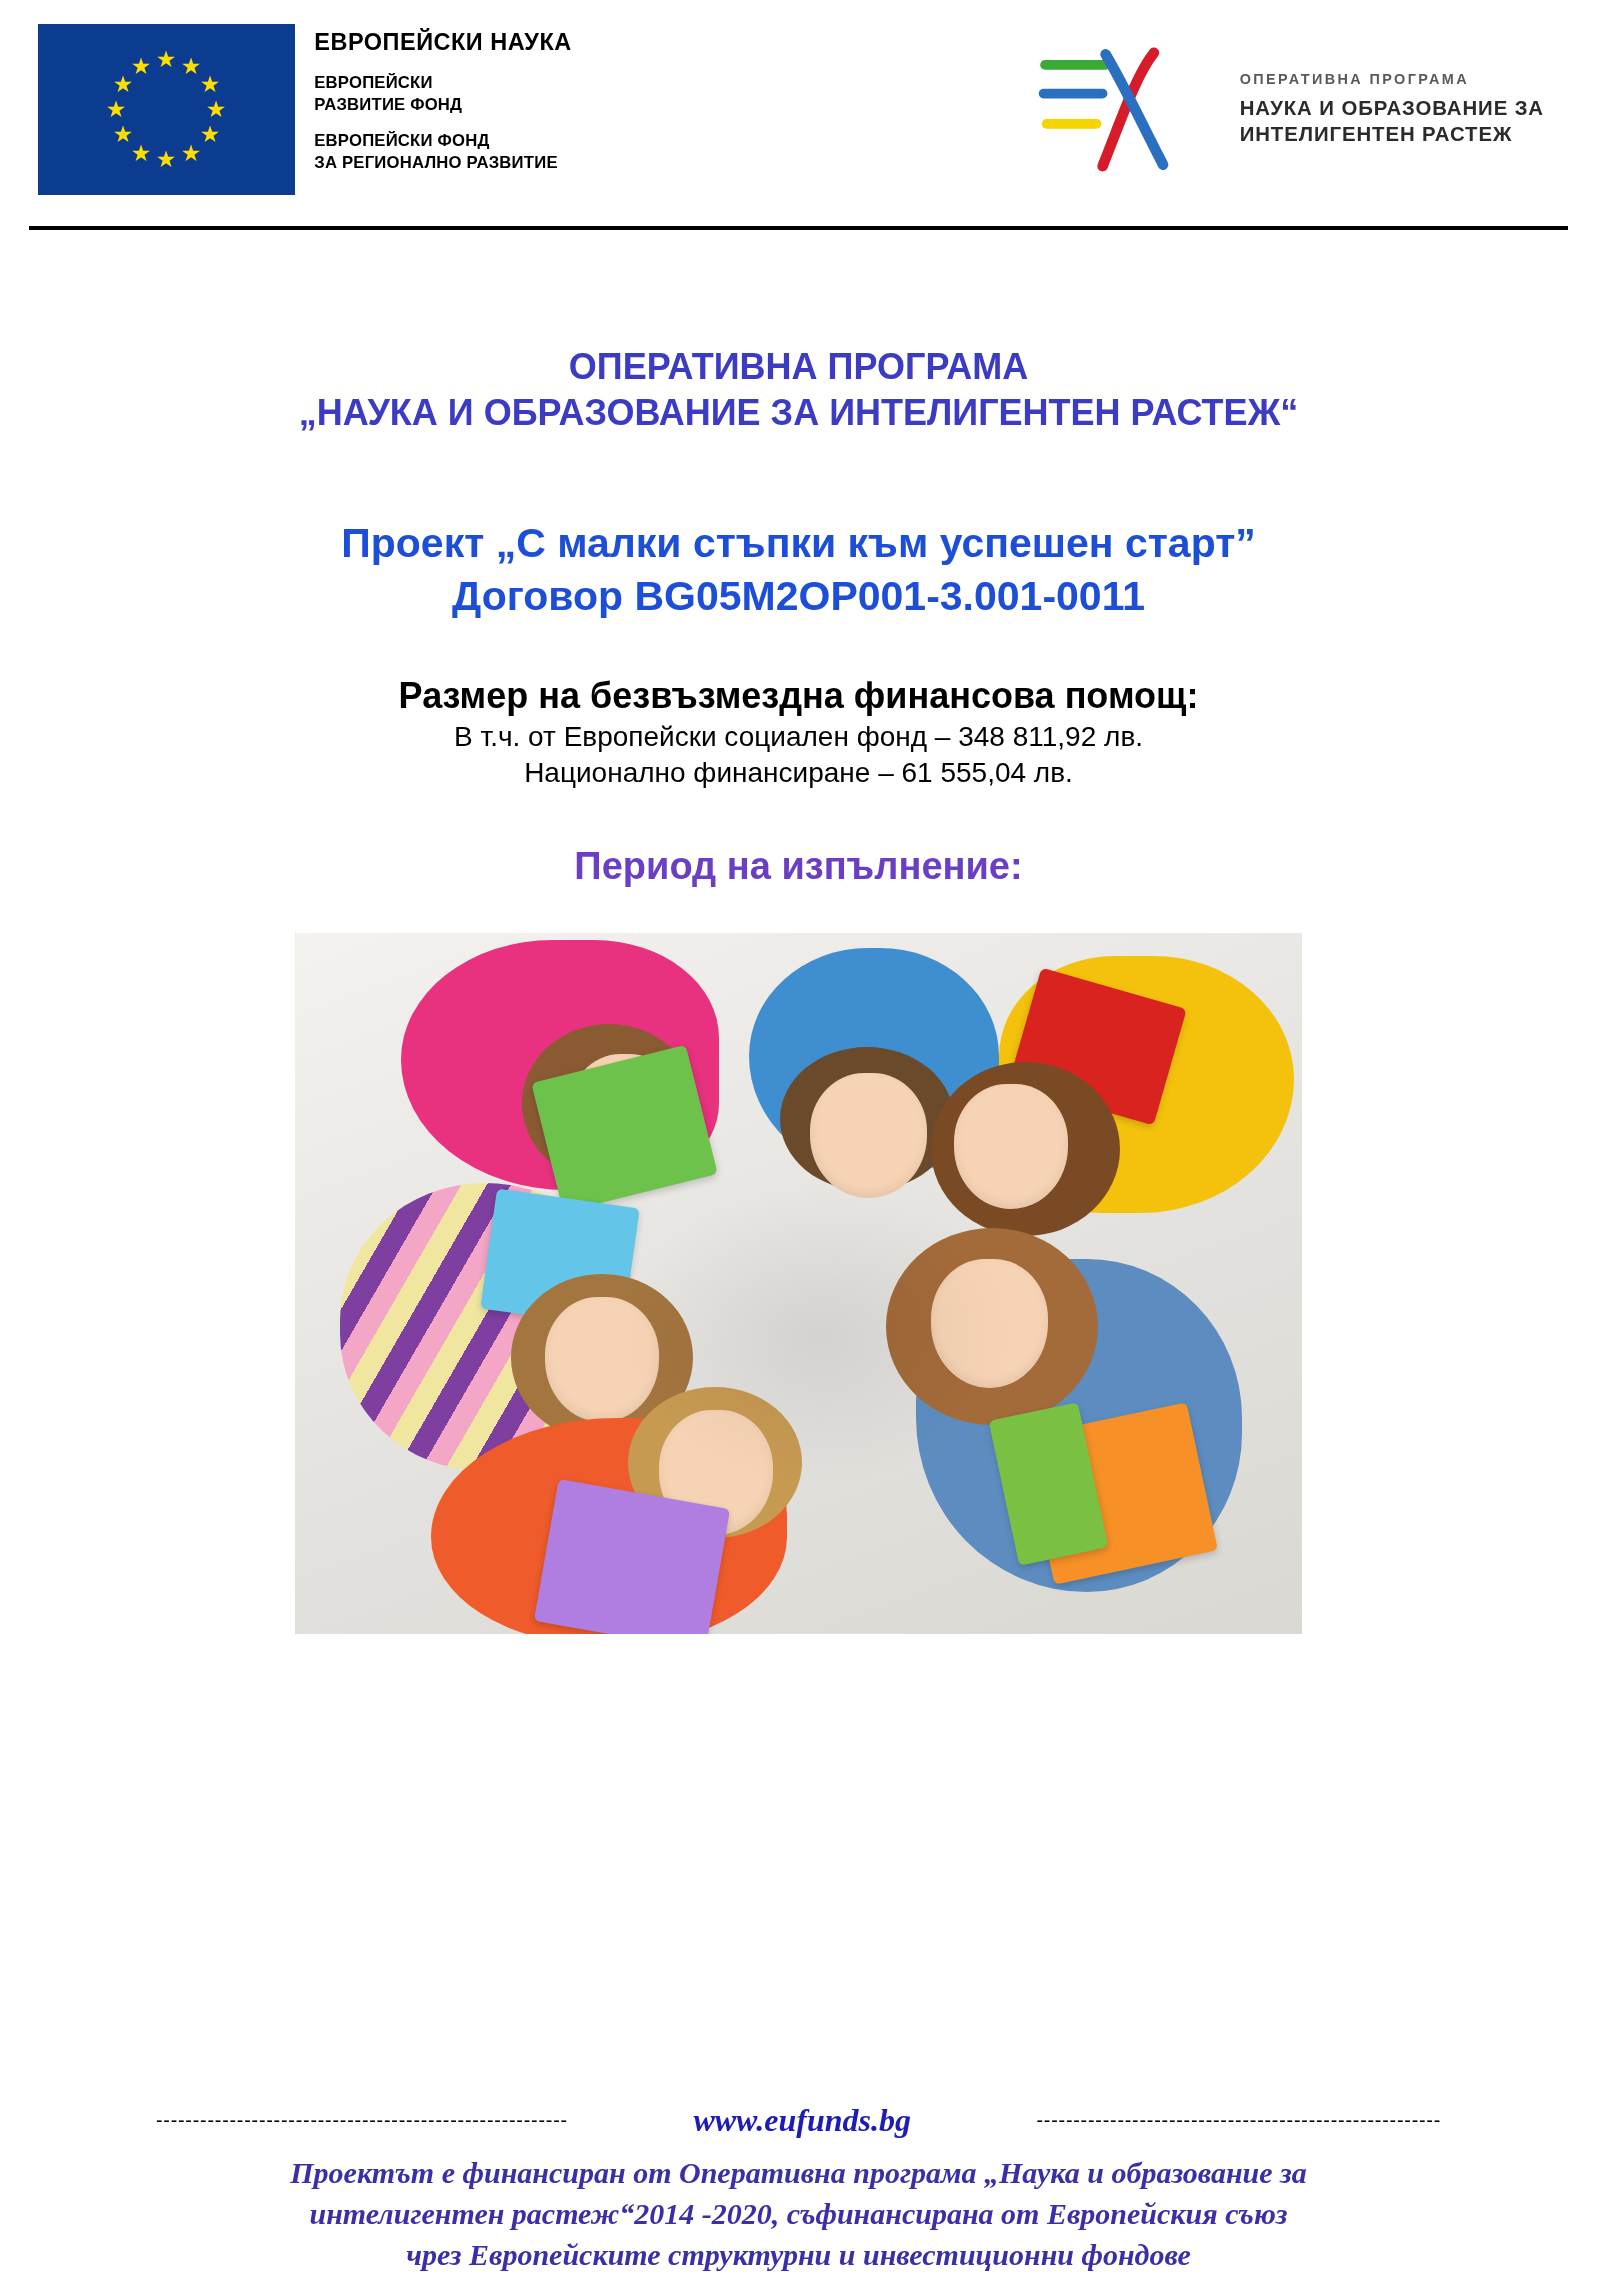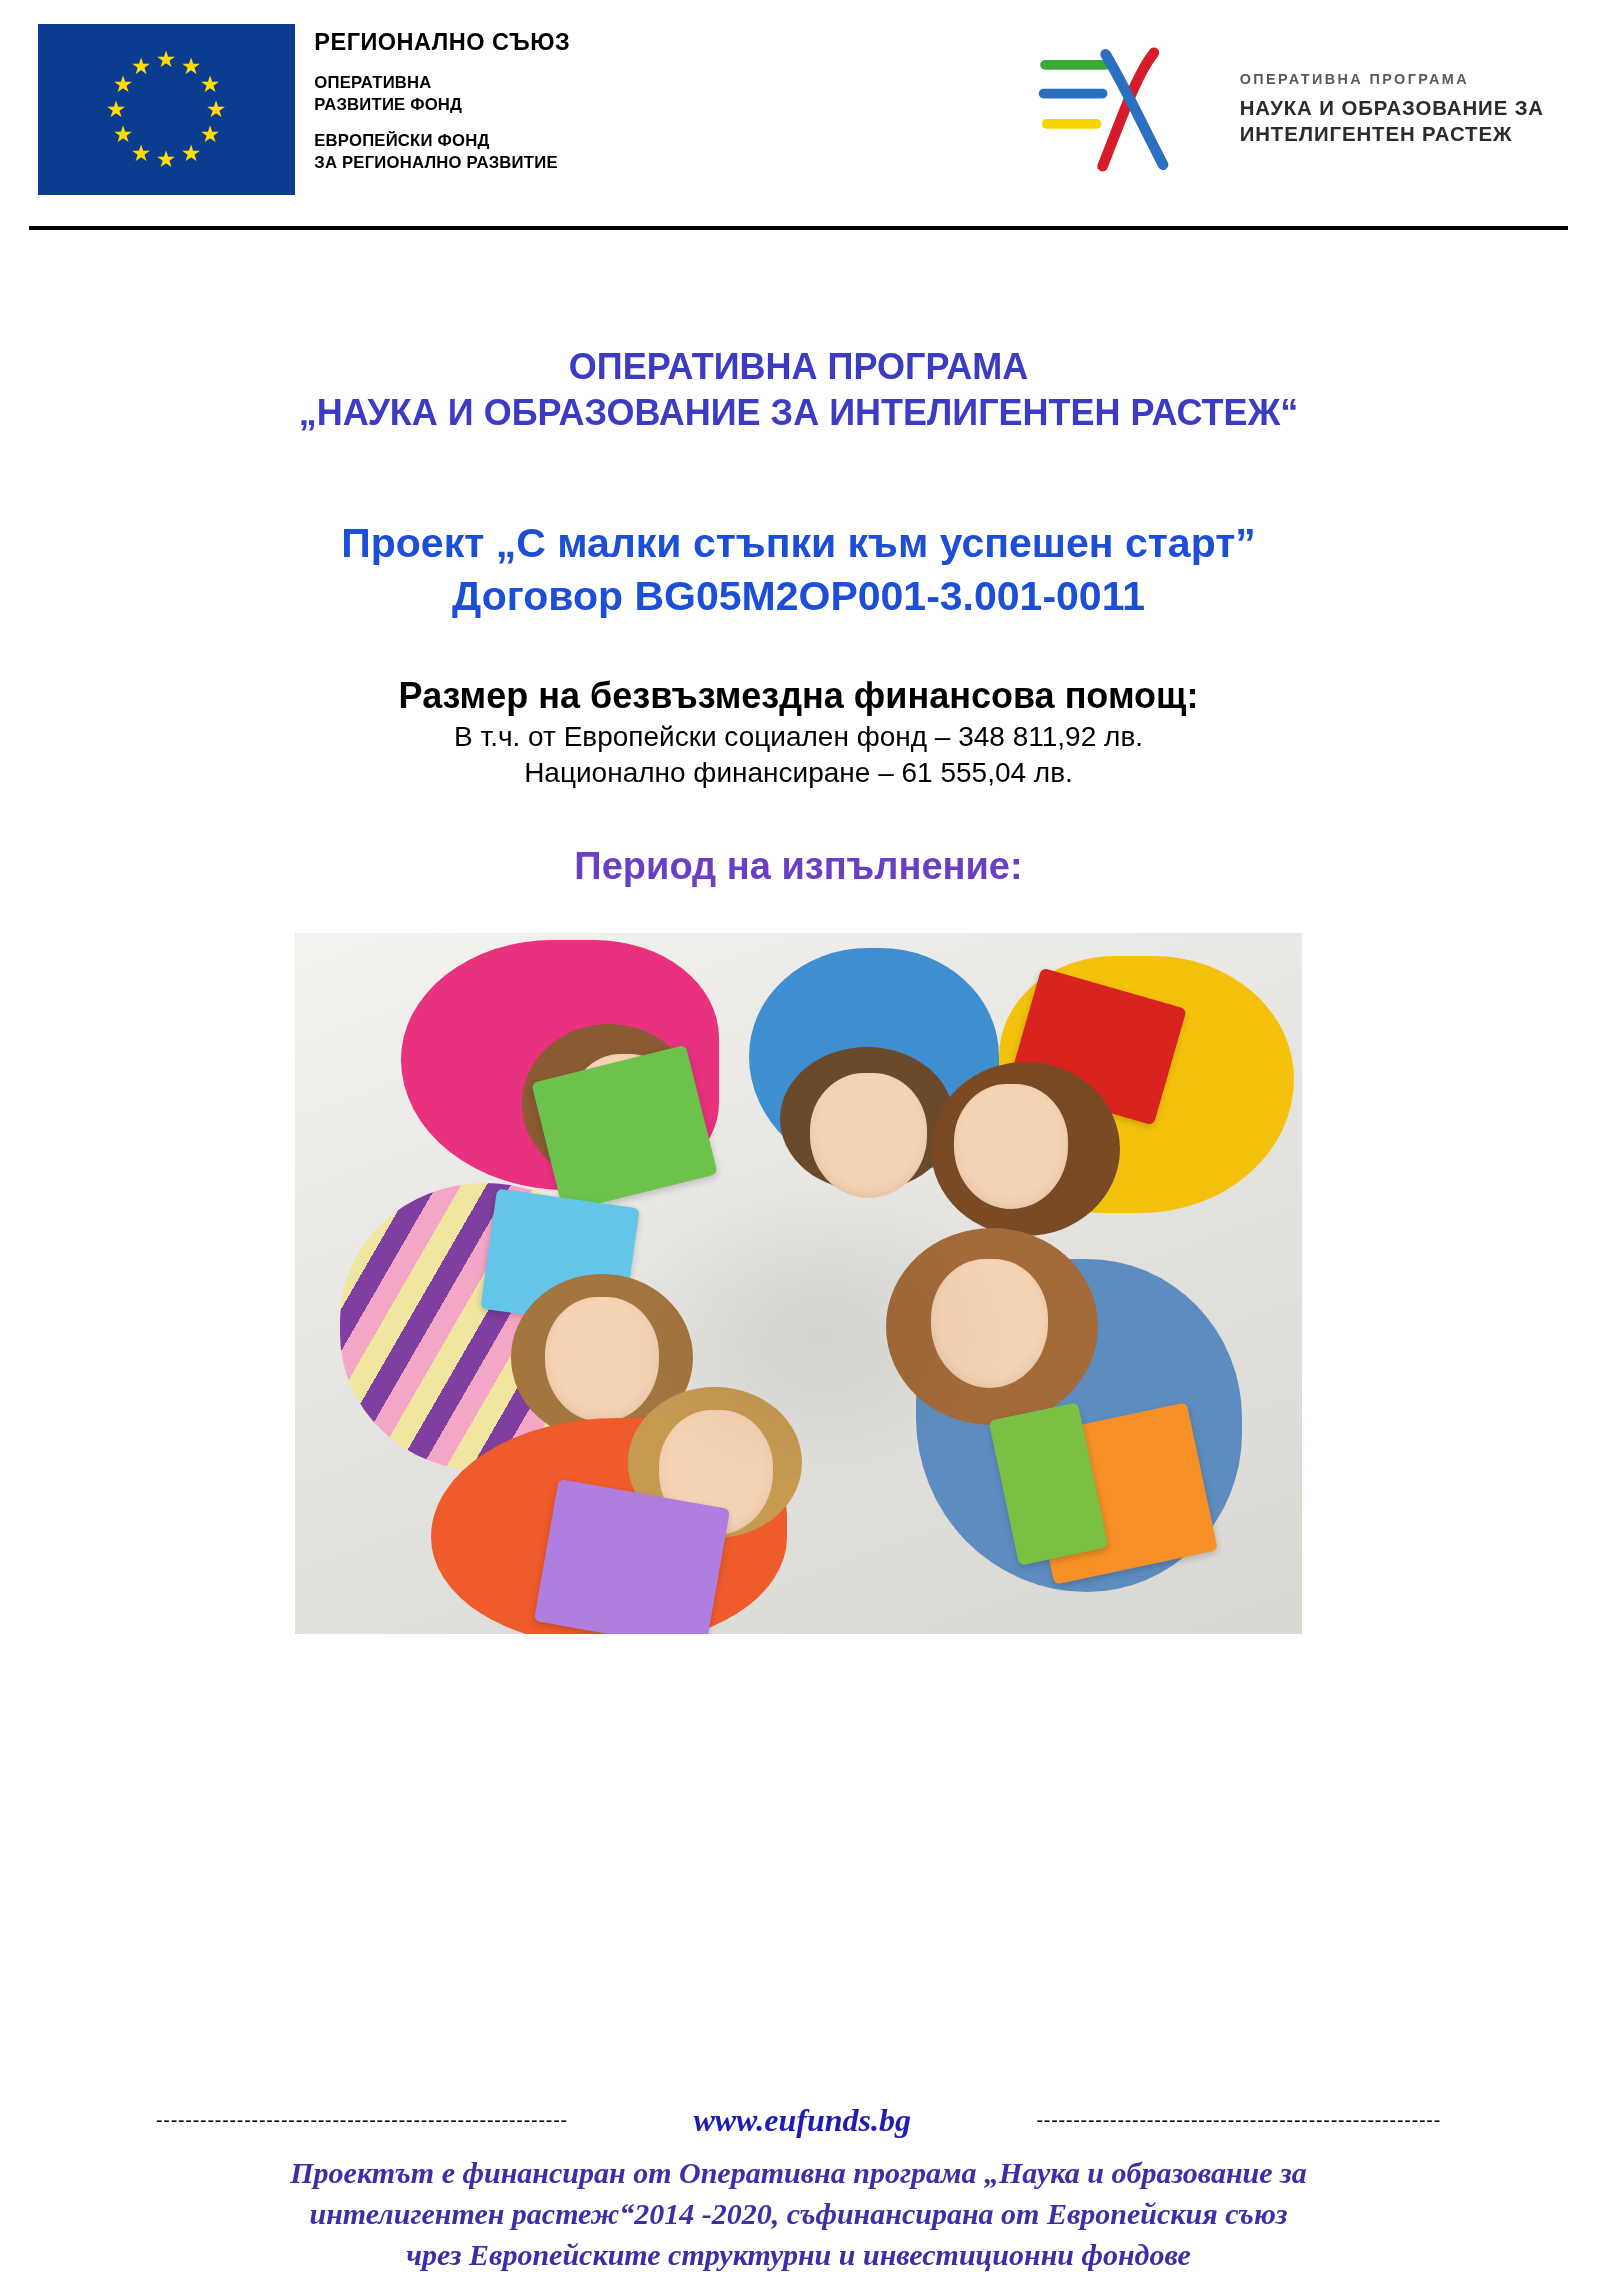--- a/index.html
+++ b/index.html
@@ -250,23 +250,23 @@
         <span class="eu-star" style="left: 161px; top: 99px;">★</span>
         <span class="eu-star" style="left: 142px; top: 118px;">★</span>
         <span class="eu-star" style="left: 117px; top: 124px;">★</span>
         <span class="eu-star" style="left: 92px; top: 118px;">★</span>
         <span class="eu-star" style="left: 74px; top: 99px;">★</span>
         <span class="eu-star" style="left: 67px; top: 74px;">★</span>
         <span class="eu-star" style="left: 74px; top: 49px;">★</span>
         <span class="eu-star" style="left: 92px; top: 31px;">★</span>
       </div>
     <div class="eu-text">
-      <div class="eu-title">РЕГИОНАЛНО СЪЮЗ</div>
+      <div class="eu-title">ЕВРОПЕЙСКИ НАУКА</div>
       <div class="eu-sub">
-        <div>ОПЕРАТИВНА</div>
+        <div>ЕВРОПЕЙСКИ</div>
         <div>РАЗВИТИЕ ФОНД</div>
       </div>
       <div class="eu-sub second">
         <div>ЕВРОПЕЙСКИ ФОНД</div>
         <div>ЗА РЕГИОНАЛНО РАЗВИТИЕ</div>
       </div>
     </div>
   </div>
 
   <div class="op-block">

